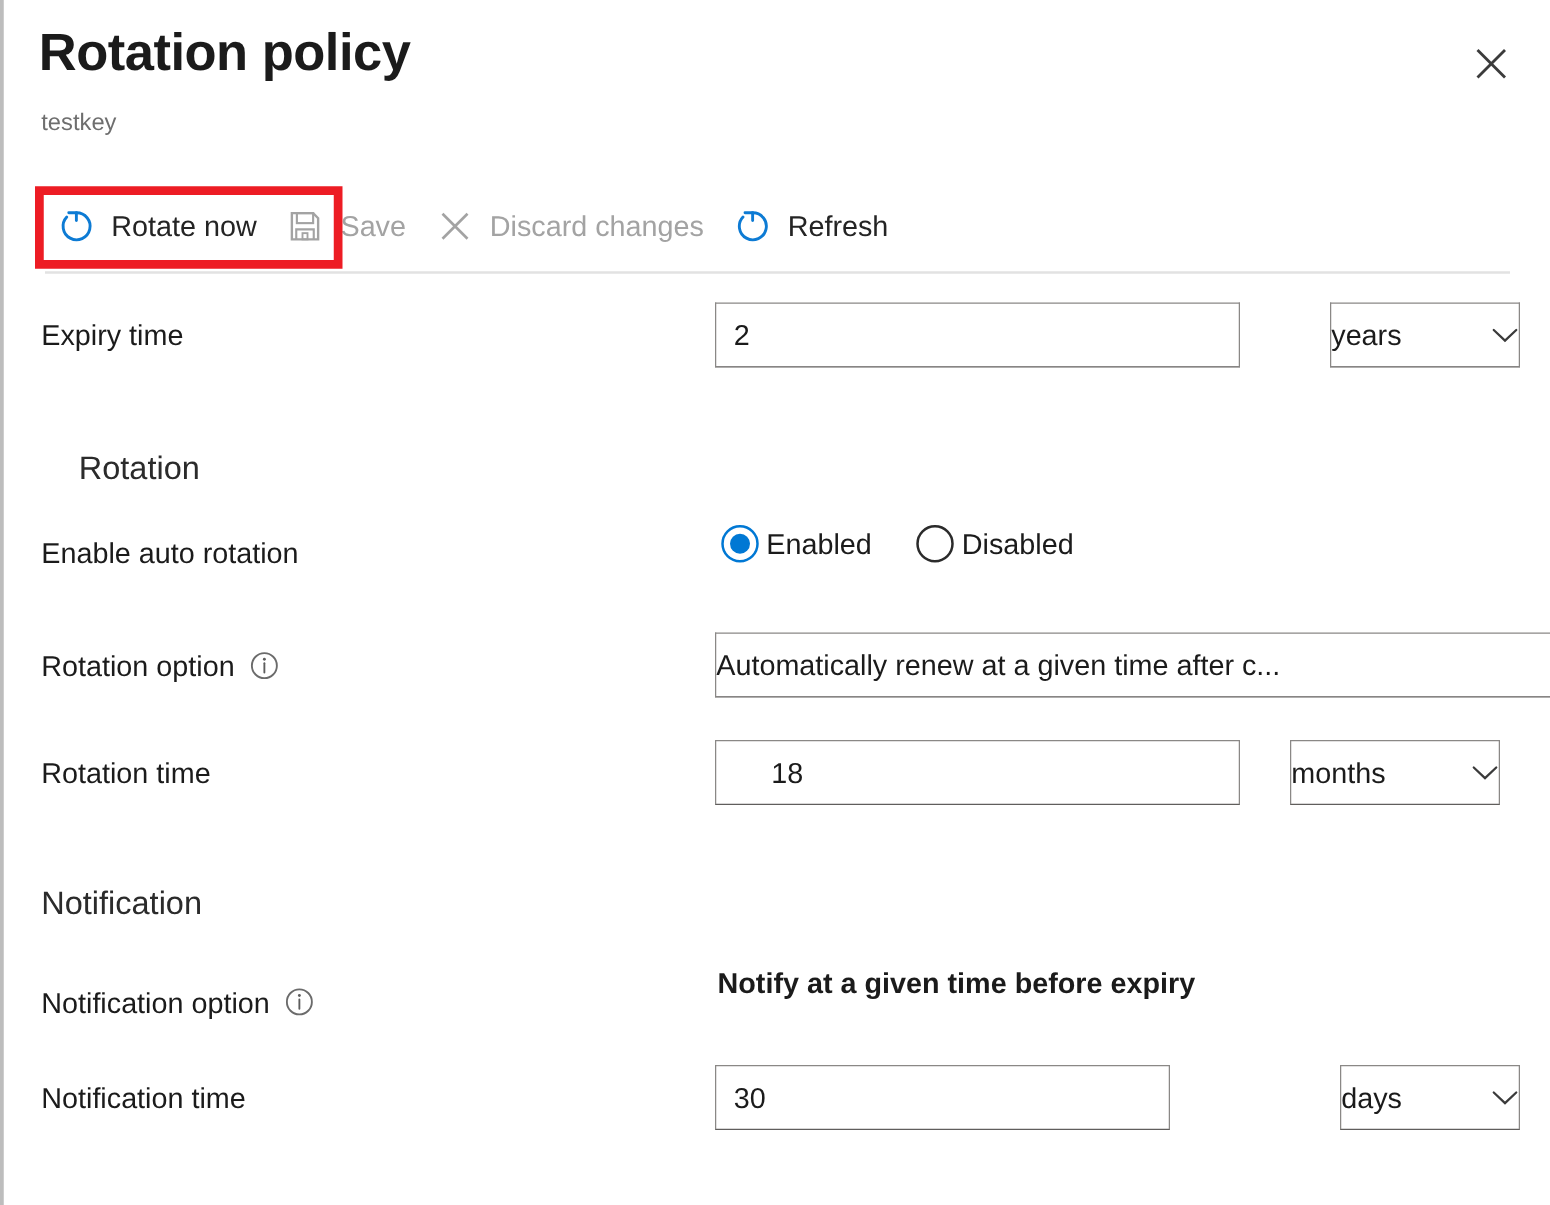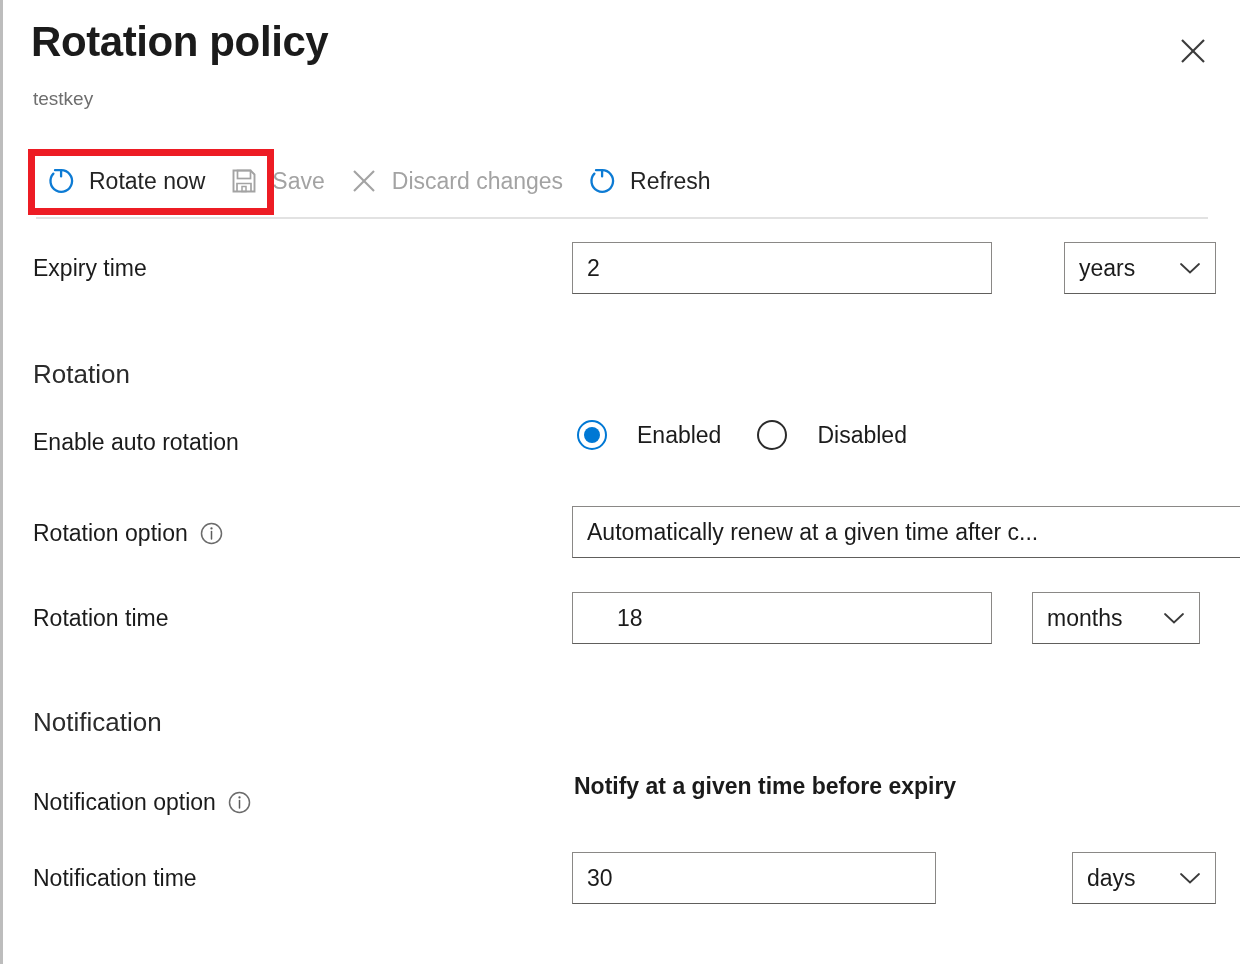--- a/index.html
+++ b/index.html
@@ -103,21 +103,21 @@
   }
 
   
   .row-label {
     position: absolute;
     left: 33px;
     font-size: 23px;
     color: #1b1b1b;
     white-space: nowrap;
     display: flex;
-    align-items: center;
+    align-items: flex-start;
     gap: 11px;
   }
   .section-head {
     position: absolute;
     left: 33px;
     font-size: 26px;
     font-weight: 400;
     color: #2b2b2b;
     white-space: nowrap;
   }
@@ -136,21 +136,21 @@
   .combo {
     position: absolute;
     background: #ffffff;
     border: 1px solid #8a8886;
     border-bottom-color: #605e5c;
     display: flex;
     align-items: center;
     justify-content: space-between;
     font-size: 23px;
     color: #1b1b1b;
-    padding: 0 14px;
+    padding: 0 0;
     cursor: pointer;
     white-space: nowrap;
     overflow: hidden;
   }
   .combo .chev { flex: 0 0 auto; margin-left: 12px; display: flex; align-items: center; }
   .combo .combo-text {
     overflow: hidden;
     text-overflow: clip;
     white-space: nowrap;
   }
@@ -158,21 +158,21 @@
   
   .radio-group {
     position: absolute;
     display: flex;
     align-items: center;
     gap: 36px;
   }
   .radio-opt {
     display: flex;
     align-items: center;
-    gap: 30px;
+    gap: 6px;
     cursor: pointer;
     font-size: 23px;
     color: #1b1b1b;
     white-space: nowrap;
   }
   .radio-dot {
     width: 30px; height: 30px;
     border-radius: 50%;
     border: 2px solid #2b2b2b;
     background: #fff;
@@ -275,21 +275,21 @@
   <input class="txtbox" style="left: 572px; top: 242px; width: 420px; height: 52px;" value="2">
   <div class="combo" style="left:1064px; top:242px; width:152px; height:52px;">
     <span class="combo-text">years</span>
     <span class="chev">
       <svg width="22" height="14" viewBox="0 0 22 14">
         <path d="M2 3 L11 11.5 L20 3" fill="none" stroke="#3b3b3b" stroke-width="1.8" stroke-linecap="round"></path>
       </svg>
     </span>
   </div>
 
-  <div class="section-head" style="top:359px;">Rotation</div>
+  <div class="section-head" style="top:359px;margin-left:30px;">Rotation</div>
 
   <div class="row-label" style="top:429px;">
     <span>Enable auto rotation</span>
   </div>
   <div class="radio-group" style="left:577px; top:420px;">
     <label class="radio-opt">
       <span class="radio-dot checked"></span>
       <span>Enabled</span>
     </label>
     <label class="radio-opt">

